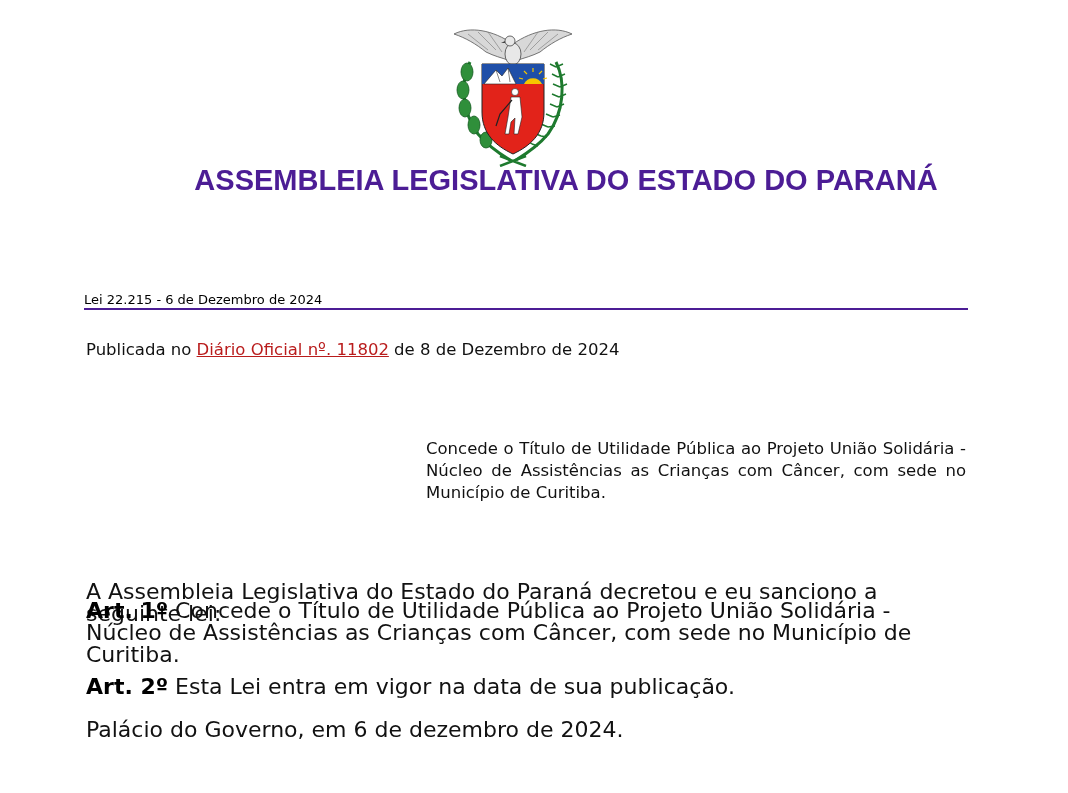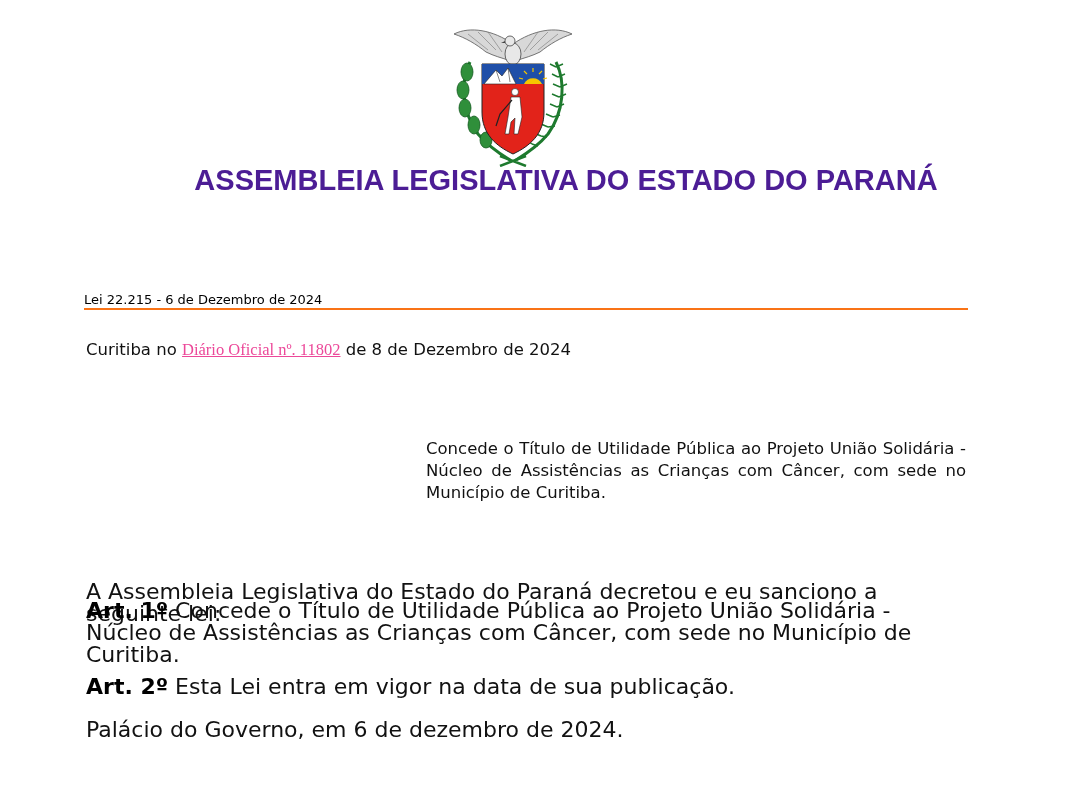--- a/index.html
+++ b/index.html
@@ -8,27 +8,27 @@
       font-family: "DejaVu Sans", sans-serif; color: #111111;
     }
     .crest { position: absolute; left: 448px; top: 22px; width: 130px; height: 145px; }
     .org-title {
       position: absolute; left: 0; width: 1052px; top: 164px; text-align: center;
       font-family: Liberation Sans, sans-serif; font-weight: bold; font-size: 29px;
       letter-spacing: 0px; color: #4c1d95; padding-left: 40px;
     }
     .law-header {
       position: absolute; left: 84px; top: 292px; width: 884px;
-      border-bottom: 2px solid #f97316; padding-bottom: 1px;
+      border-bottom: 2px solid #4c1d95; padding-bottom: 1px;
       font-size: 13px; color: #000;
     }
     .published {
       position: absolute; left: 86px; top: 340px; font-size: 16.5px; color: #111;
     }
-    .published a { color: #ec4899; text-decoration: underline; font-family: Liberation Serif, serif; }
+    .published a { color: #b91c1c; text-decoration: underline; }
     .ementa {
       position: absolute; left: 426px; top: 438px; width: 540px;
       font-size: 16.5px; line-height: 22px; text-align: justify; color: #111;
     }
     .para { position: absolute; left: 86px; width: 882px; font-size: 22px; line-height: 22px; color: #111; }
     .p1 { top: 581px; }
     .p2 { top: 600px; }
     .p3 { top: 676px; }
     .p4 { top: 719px; }
     .art-label { font-weight: bold; color: #000; }
@@ -74,21 +74,21 @@
   <circle cx="67" cy="70" r="3.5" fill="#fff" stroke="#222" stroke-width="0.6"></circle>
   <path d="M63 75 L72 75 L74 95 L70 112 L66 112 L67 96 L63 100 L61 112 L57 112 L60 95 Z" fill="#fff" stroke="#222" stroke-width="0.6"></path>
   <path d="M64 78 L52 92 L48 104" stroke="#222" stroke-width="1.2" fill="none"></path>
 </svg>
 
 <div class="org-title">ASSEMBLEIA LEGISLATIVA DO ESTADO DO PARANÁ</div>
 
 <div class="law-header">Lei 22.215 - 6 de Dezembro de 2024</div>
 
 <div class="published">
-  <span>Curitiba no </span><a href="#">Diário Oficial nº. 11802</a><span> de 8 de Dezembro de 2024</span>
+  <span>Publicada no </span><a href="#">Diário Oficial nº. 11802</a><span> de 8 de Dezembro de 2024</span>
 </div>
 
 <div class="ementa">Concede o Título de Utilidade Pública ao Projeto União Solidária - Núcleo de Assistências as Crianças com Câncer, com sede no Município de Curitiba.</div>
 
 <div class="para p1">A Assembleia Legislativa do Estado do Paraná decretou e eu sanciono a seguinte lei:</div>
 
 <div class="para p2">
   <span class="art-label">Art. 1º</span><span> Concede o Título de Utilidade Pública ao Projeto União Solidária - Núcleo de Assistências as Crianças com Câncer, com sede no Município de Curitiba.</span>
 </div>
 

